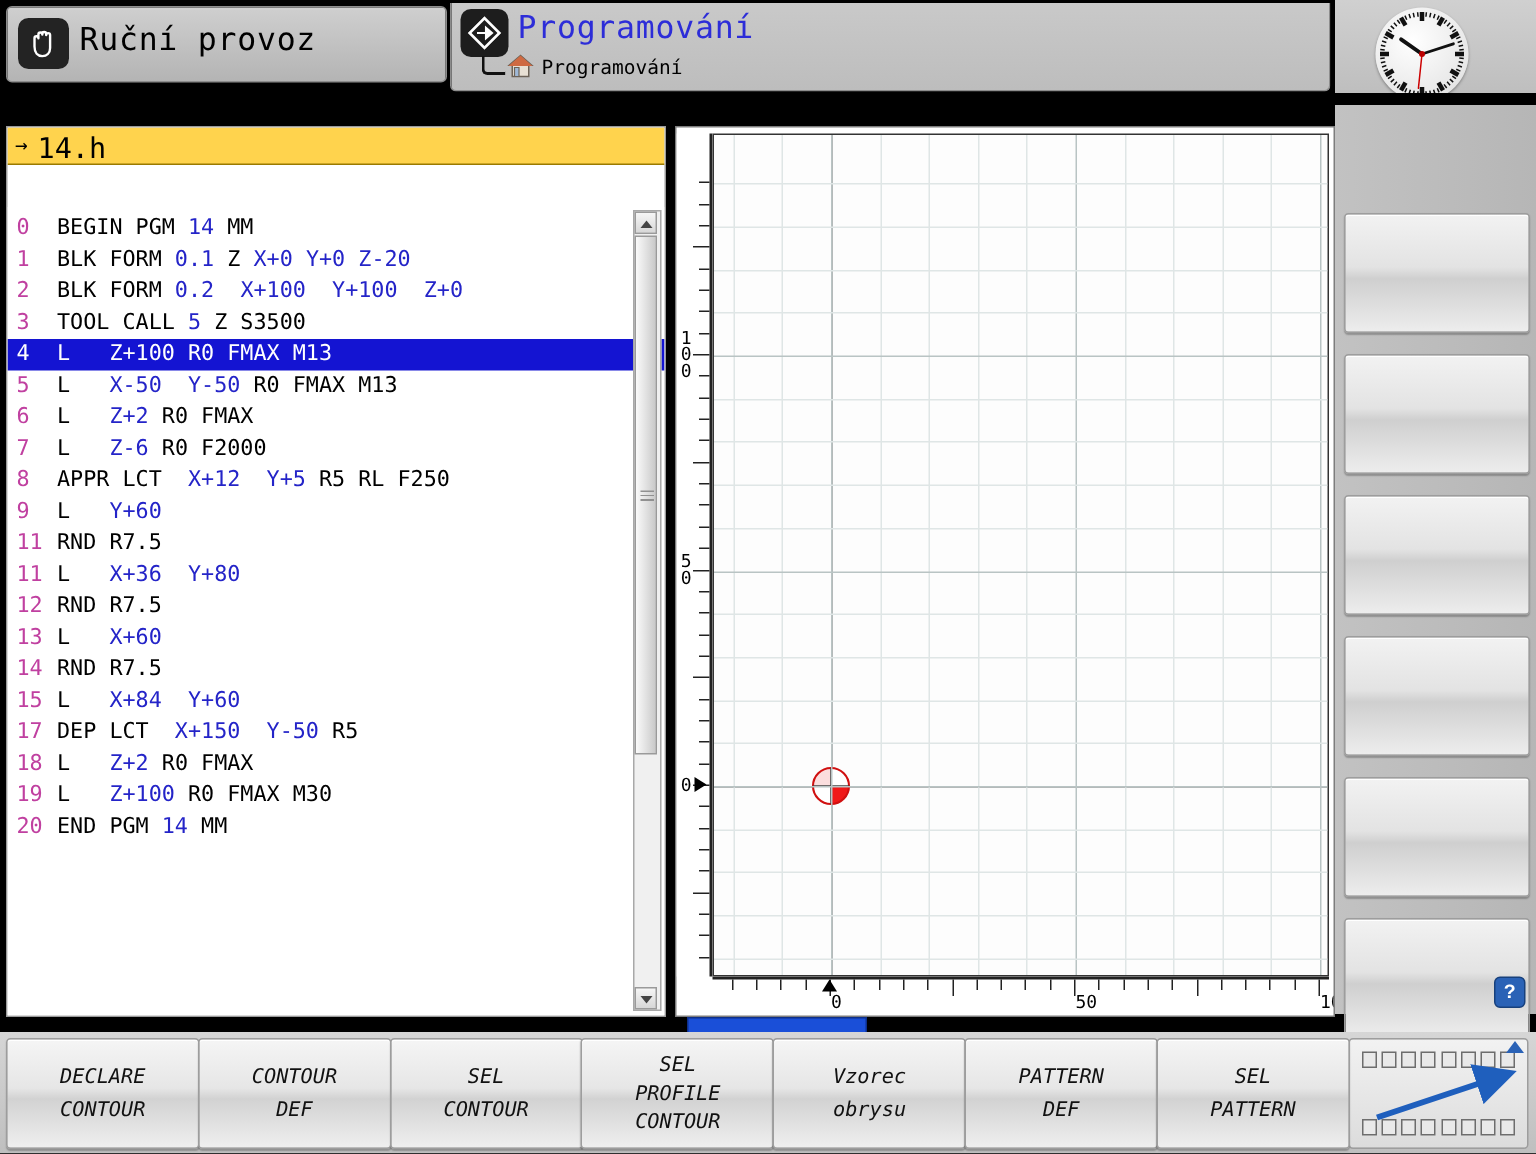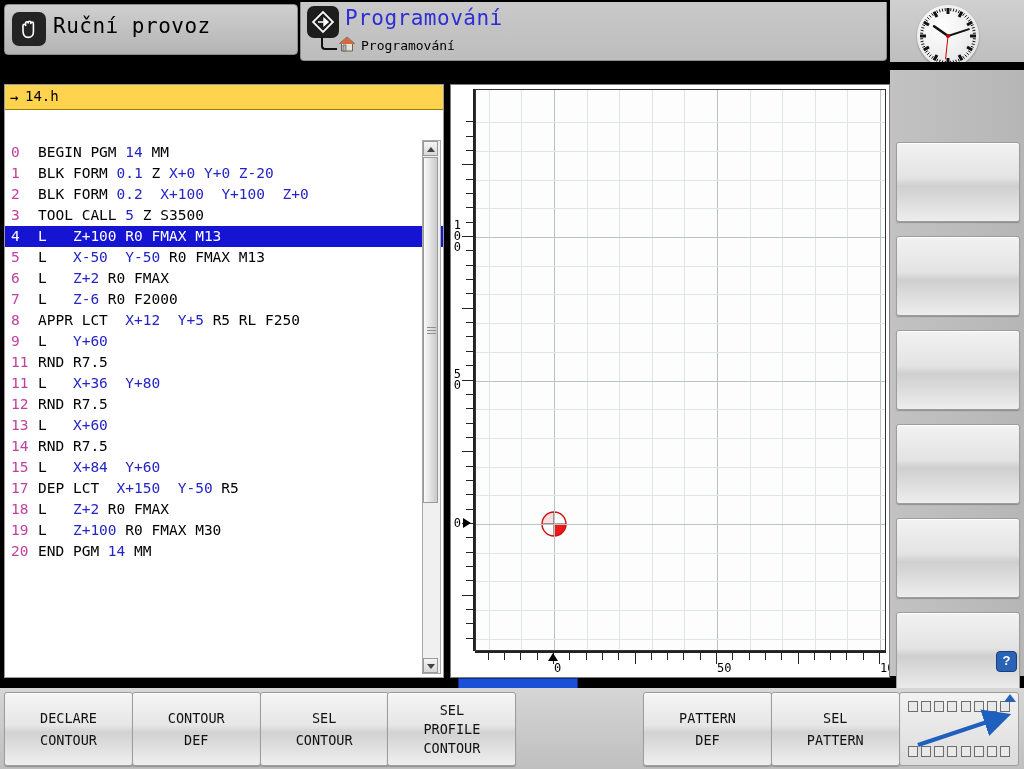--- a/index.html
+++ b/index.html
@@ -42,21 +42,21 @@
   .body-bg{position:absolute;left:0;top:62px;width:1024px;height:614px;background:#000;}
 
   .prog-panel{position:absolute;left:4px;top:84px;width:438px;height:592px;
               background:#fff;border:1px solid #9b9b9b;overflow:hidden;}
   .path-bar{position:relative;height:28px;background:#e4e4e4;
             border-bottom:1px solid #b5b5b5;}
   .path-bar span{position:absolute;left:7px;top:5px;font-size:14px;color:#000;}
   .file-bar{position:relative;height:24px;background:#ffd34d;
             border-bottom:1px solid #9a7a00;}
   .file-bar .arrow{position:absolute;left:5px;top:4px;font-size:14px;color:#000;}
-  .file-bar .fname{position:absolute;left:20px;top:3px;font-size:14px;color:#000;}
+  .file-bar .fname{position:absolute;left:20px;top:3px;font-size:19px;color:#000;}
 
   .code{position:absolute;left:0;top:53px;right:0;bottom:0;
         background:#fff;padding-top:4px;}
   .ln{position:relative;height:21px;white-space:pre;font-size:14.5px;line-height:21px;}
   .ln .num{position:absolute;left:6px;width:26px;text-align:left;color:#c040a0;}
   .ln .txt{position:absolute;left:33px;color:#000;}
   .ln.sel{background:#1414d2;}
   .ln.sel .num,.ln.sel .txt{color:#fff;}
   .ln .b{color:#2424c8;}
   .ln.sel .b{color:#fff;}
@@ -119,21 +119,21 @@
         box-shadow:inset 0 1px 0 #fff,0 1px 1px rgba(0,0,0,.25);}
   .helpbtn{position:absolute;right:7px;bottom:4px;width:19px;height:19px;
            border-radius:4px;background:#2a62b6;border:1px solid #17407c;
            color:#fff;font-size:13px;font-weight:bold;text-align:center;
            line-height:18px;font-family:"Liberation Sans",sans-serif;}
 
   
   .sk-indicator{position:absolute;left:458px;top:678px;width:118px;height:9px;
                 background:#1a4fd8;border:1px solid #0d2f8c;}
   .sk-row{position:absolute;left:0;top:688px;width:1024px;height:81px;
-          background:linear-gradient(#d6d6d6,#bfbfbf);}
+          background:linear-gradient(#d6d6d6,#bfbfbf);font-style:italic;}
   .skey{position:absolute;top:4px;width:127px;height:72px;
         background:linear-gradient(#f5f5f5 0%,#e6e6e6 45%,#d2d2d2 55%,#efefef 100%);
         border:1px solid #9d9d9d;border-radius:3px;
         box-shadow:inset 0 1px 0 #fff,0 1px 1px rgba(0,0,0,.25);
         display:flex;flex-direction:column;align-items:center;justify-content:center;}
   .skey .l1,.skey .l2{font-size:13.5px;color:#111;line-height:22px;white-space:pre;}
   .skey .l0{font-size:13.5px;color:#111;line-height:19px;white-space:pre;}
   .navkey{position:absolute;top:4px;width:118px;height:72px;
           background:linear-gradient(#f2f2f2,#dcdcdc);border:1px solid #9d9d9d;
           border-radius:3px;overflow:hidden;}
@@ -476,20 +476,24 @@
       </div>
       <div class="skey" style="left: 259.6px;">
         <div class="l1">SEL</div>
         <div class="l2">CONTOUR</div>
       </div>
       <div class="skey" style="left: 387.4px;">
         <div class="l0">SEL</div>
         <div class="l0">PROFILE</div>
         <div class="l0">CONTOUR</div>
       </div>
+      <div class="skey" style="left: 515.2px;">
+        <div class="l1">Vzorec</div>
+        <div class="l2">obrysu</div>
+      </div>
       <div class="skey" style="left: 643px;">
         <div class="l1">PATTERN</div>
         <div class="l2">DEF</div>
       </div>
       <div class="skey" style="left: 770.8px;">
         <div class="l1">SEL</div>
         <div class="l2">PATTERN</div>
       </div>
     </div>
 

